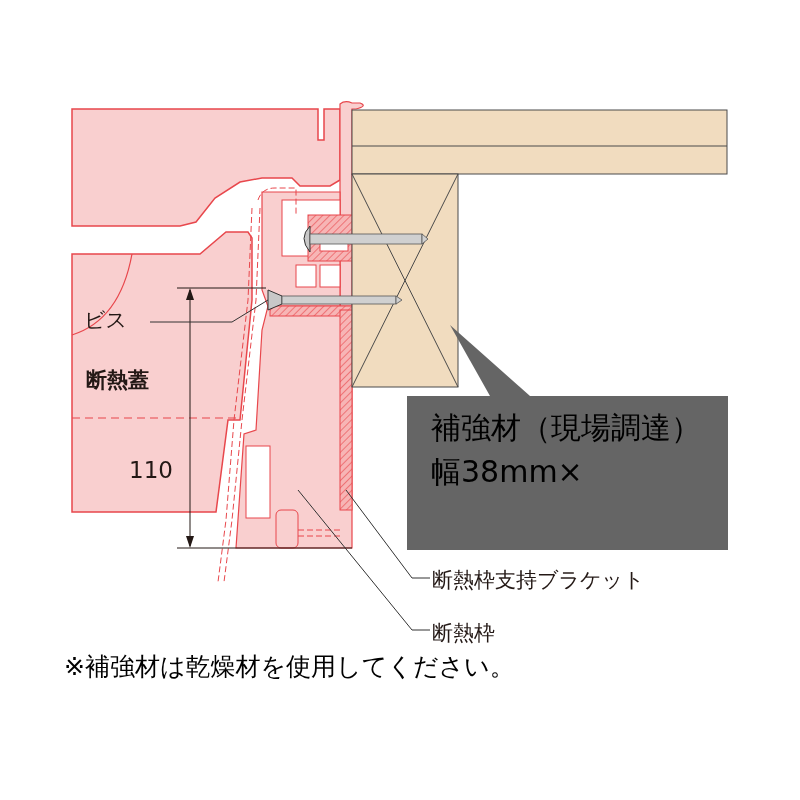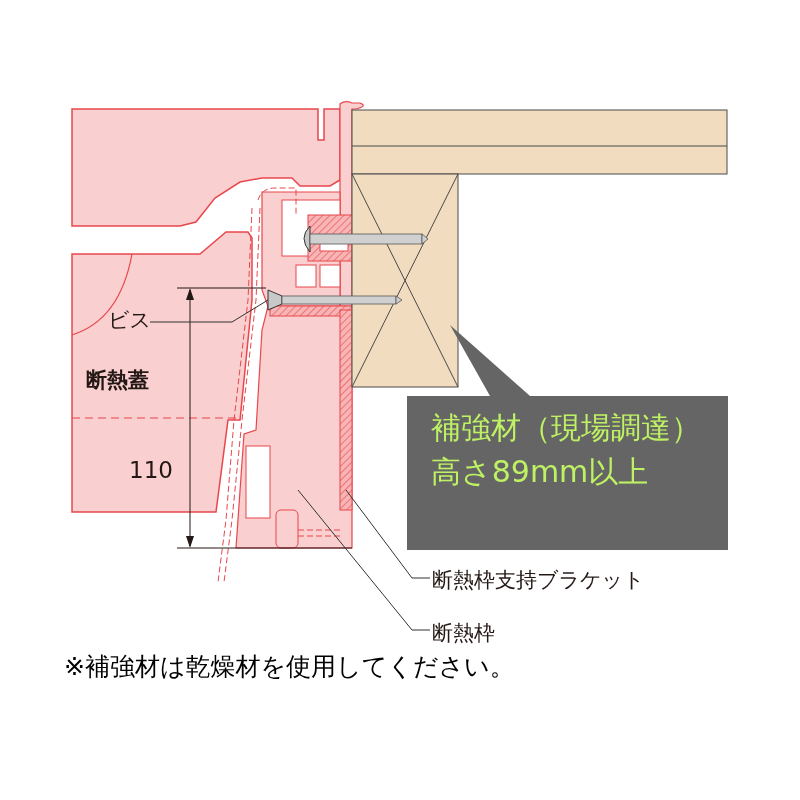--- a/index.html
+++ b/index.html
@@ -1,27 +1,27 @@
 <!DOCTYPE html>
 <html><head>
 <meta charset="utf-8">
 <style>
   html, body { margin: 0; padding: 0; background: #ffffff; }
   body { width: 800px; height: 800px; position: relative; overflow: hidden;
          font-family: "DejaVu Sans", "Liberation Sans", sans-serif; }
   #diagram { position: absolute; left: 0; top: 0; }
   .lbl { position: absolute; color: #231815; white-space: nowrap; }
-  .lbl-bis { left: 108px; top: 306px; font-size: 21px; }
+  .lbl-bis { left: 84px; top: 306px; font-size: 21px; }
   .lbl-futa { left: 86px; top: 366px; font-size: 21px; font-weight: bold; text-align: right; }
   .lbl-dim { left: 129px; top: 457px; font-size: 23px; }
   .lbl-bracket { left: 432px; top: 566px; font-size: 21px; font-weight: normal; }
   .lbl-waku { left: 432px; top: 619px; font-size: 21px; font-weight: normal; }
   .note { position: absolute; left: 64px; top: 650px; font-size: 25px; color: #000000; white-space: nowrap; }
   .callout { position: absolute; left: 407px; top: 396px; width: 321px; height: 154px;
-             background: #656565; color: #bef264; box-sizing: border-box; padding: 10px 0 0 24px; }
+             background: #656565; color: #000000; box-sizing: border-box; padding: 10px 0 0 24px; }
   .callout div { font-size: 30px; line-height: 44px; white-space: nowrap; }
 </style>
 </head>
 <body>
 
 <svg id="diagram" width="800" height="800" viewBox="0 0 800 800">
   <defs>
     <pattern id="hatch" width="5" height="5" patternUnits="userSpaceOnUse" patternTransform="rotate(45)">
       <rect width="5" height="5" fill="#f7b5b5"></rect>
       <line x1="0" y1="0" x2="0" y2="5" stroke="#e8474c" stroke-width="1.2"></line>
@@ -101,16 +101,16 @@
 </svg>
 
 <div class="lbl lbl-bis">ビス</div>
 <div class="lbl lbl-futa">断熱蓋</div>
 <div class="lbl lbl-dim">110</div>
 <div class="lbl lbl-bracket">断熱枠支持ブラケット</div>
 <div class="lbl lbl-waku">断熱枠</div>
 
 <div class="callout">
   <div>補強材（現場調達）</div>
-  <div>高さ89mm以上</div>
+  <div>幅38mm×</div>
 </div>
 
 <div class="note">※補強材は乾燥材を使用してください。</div>
 
 </body></html>

